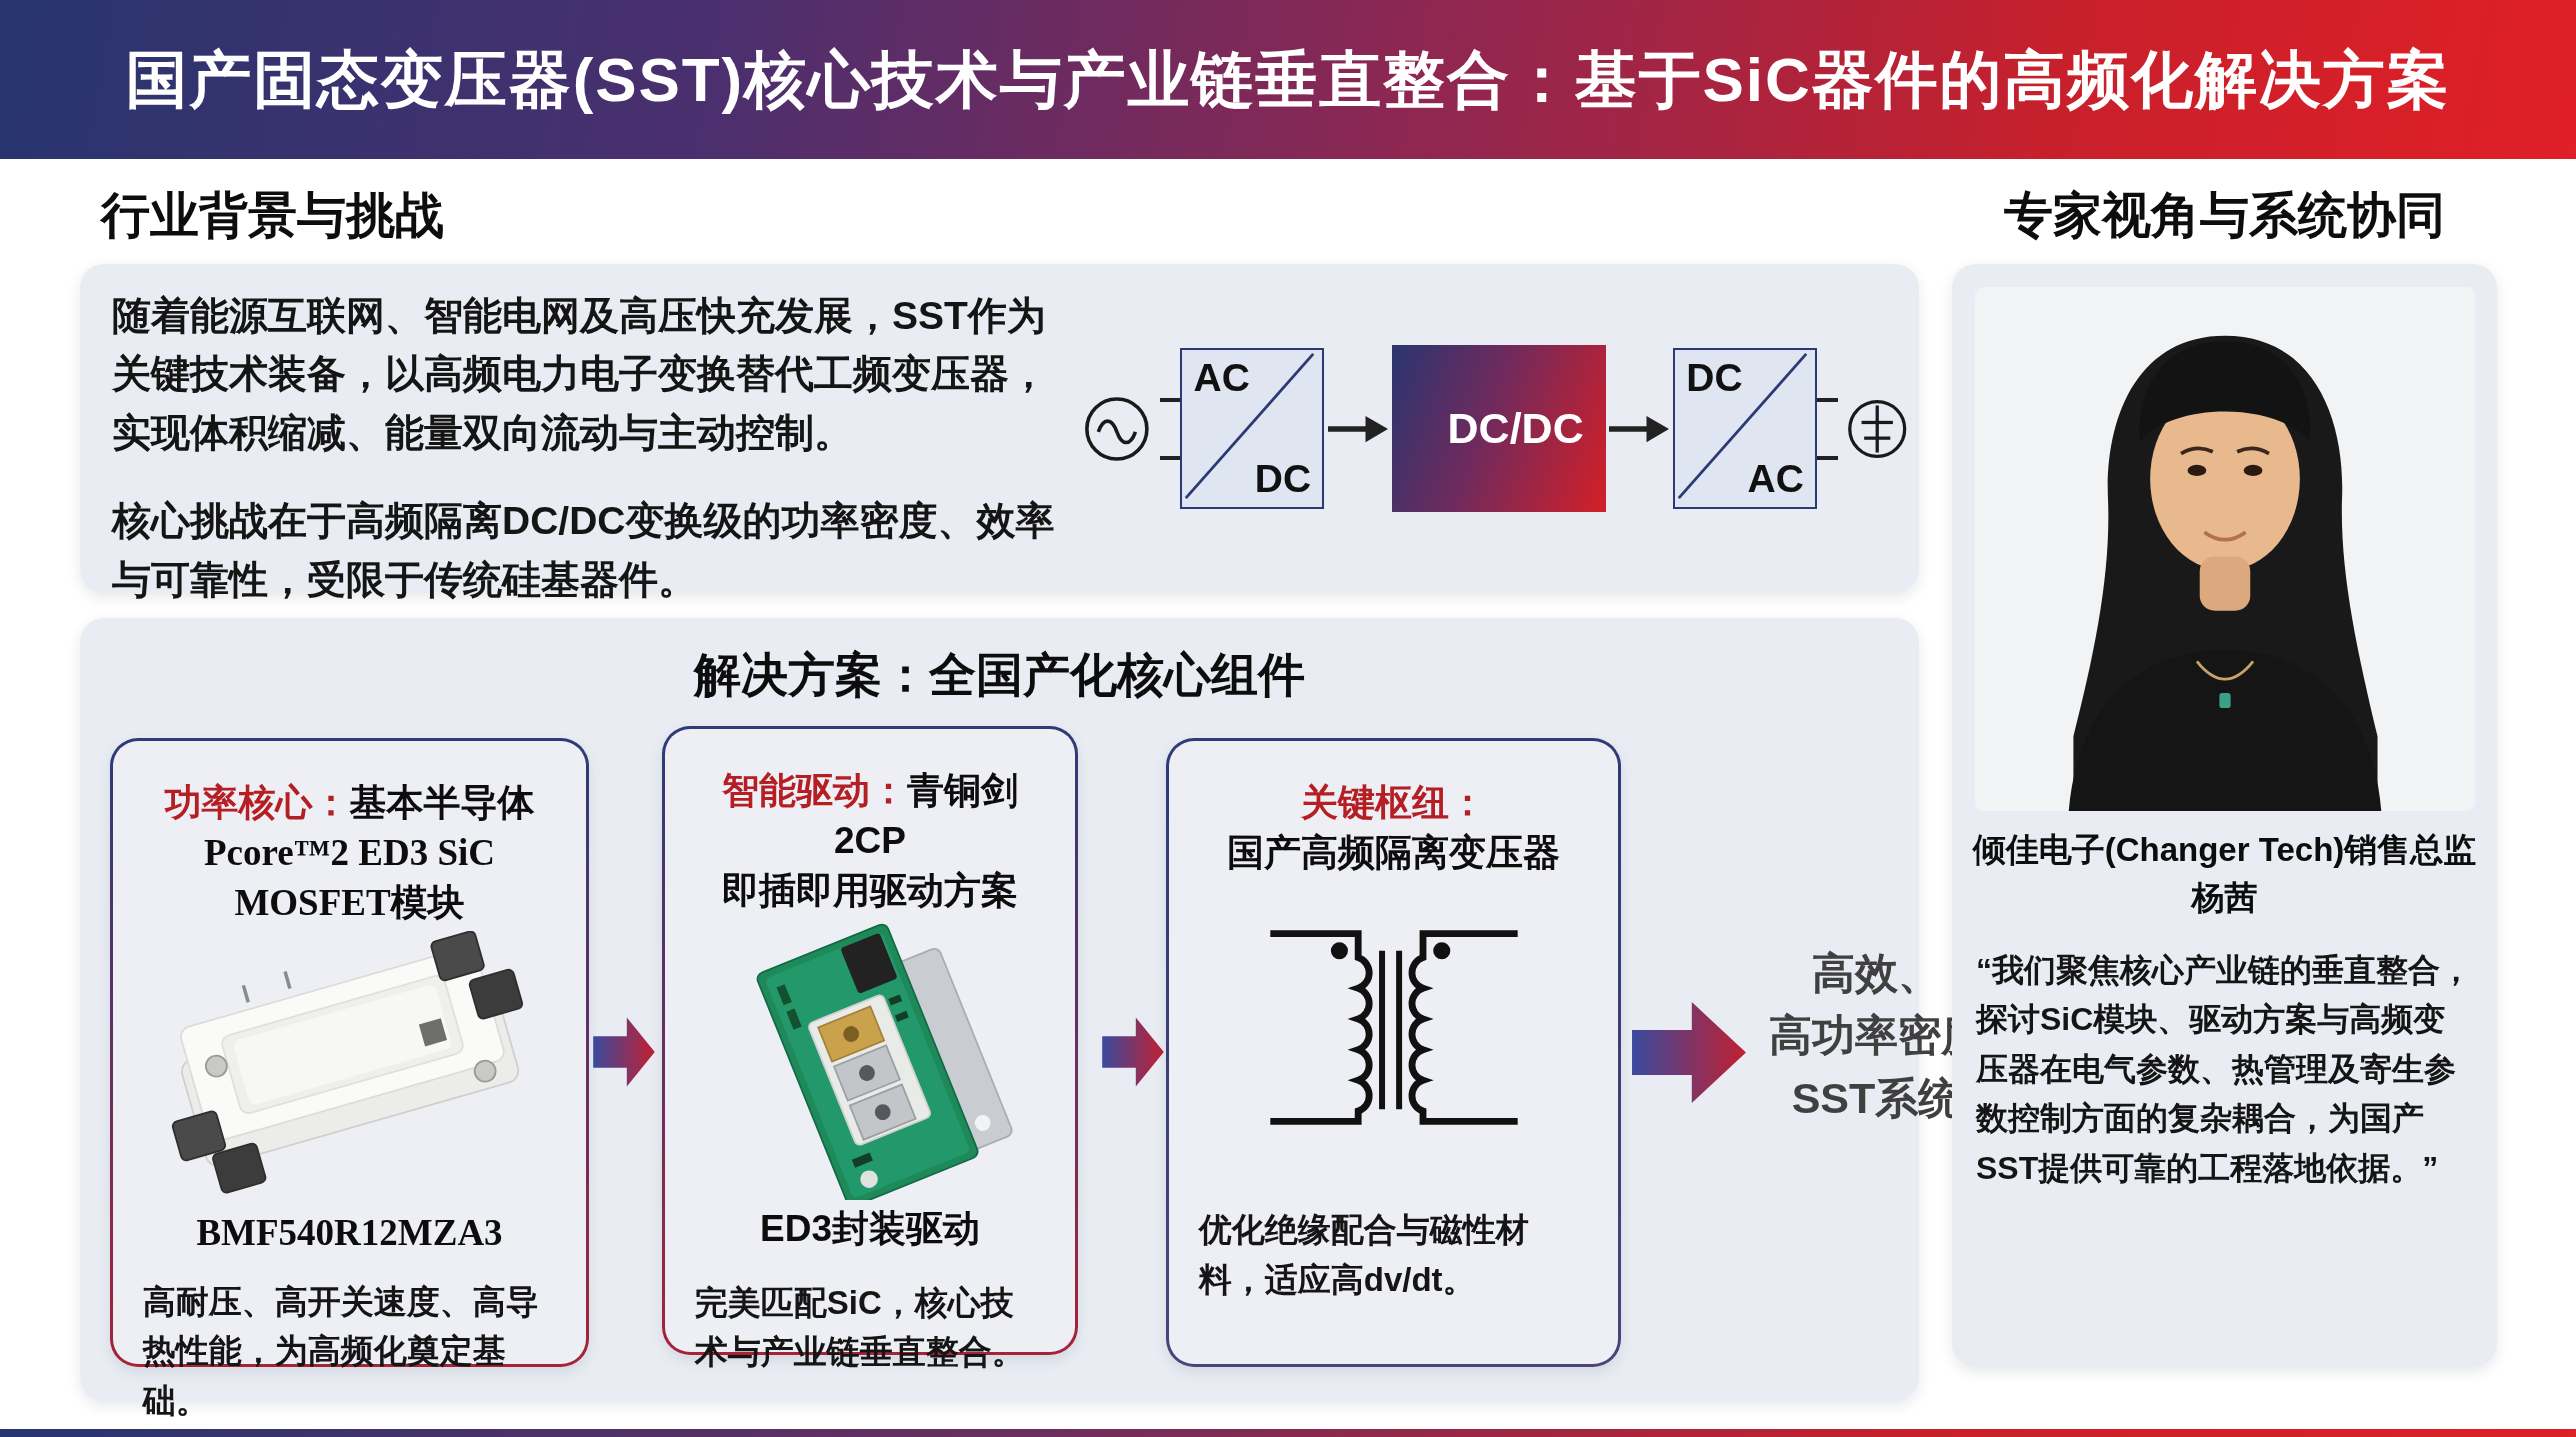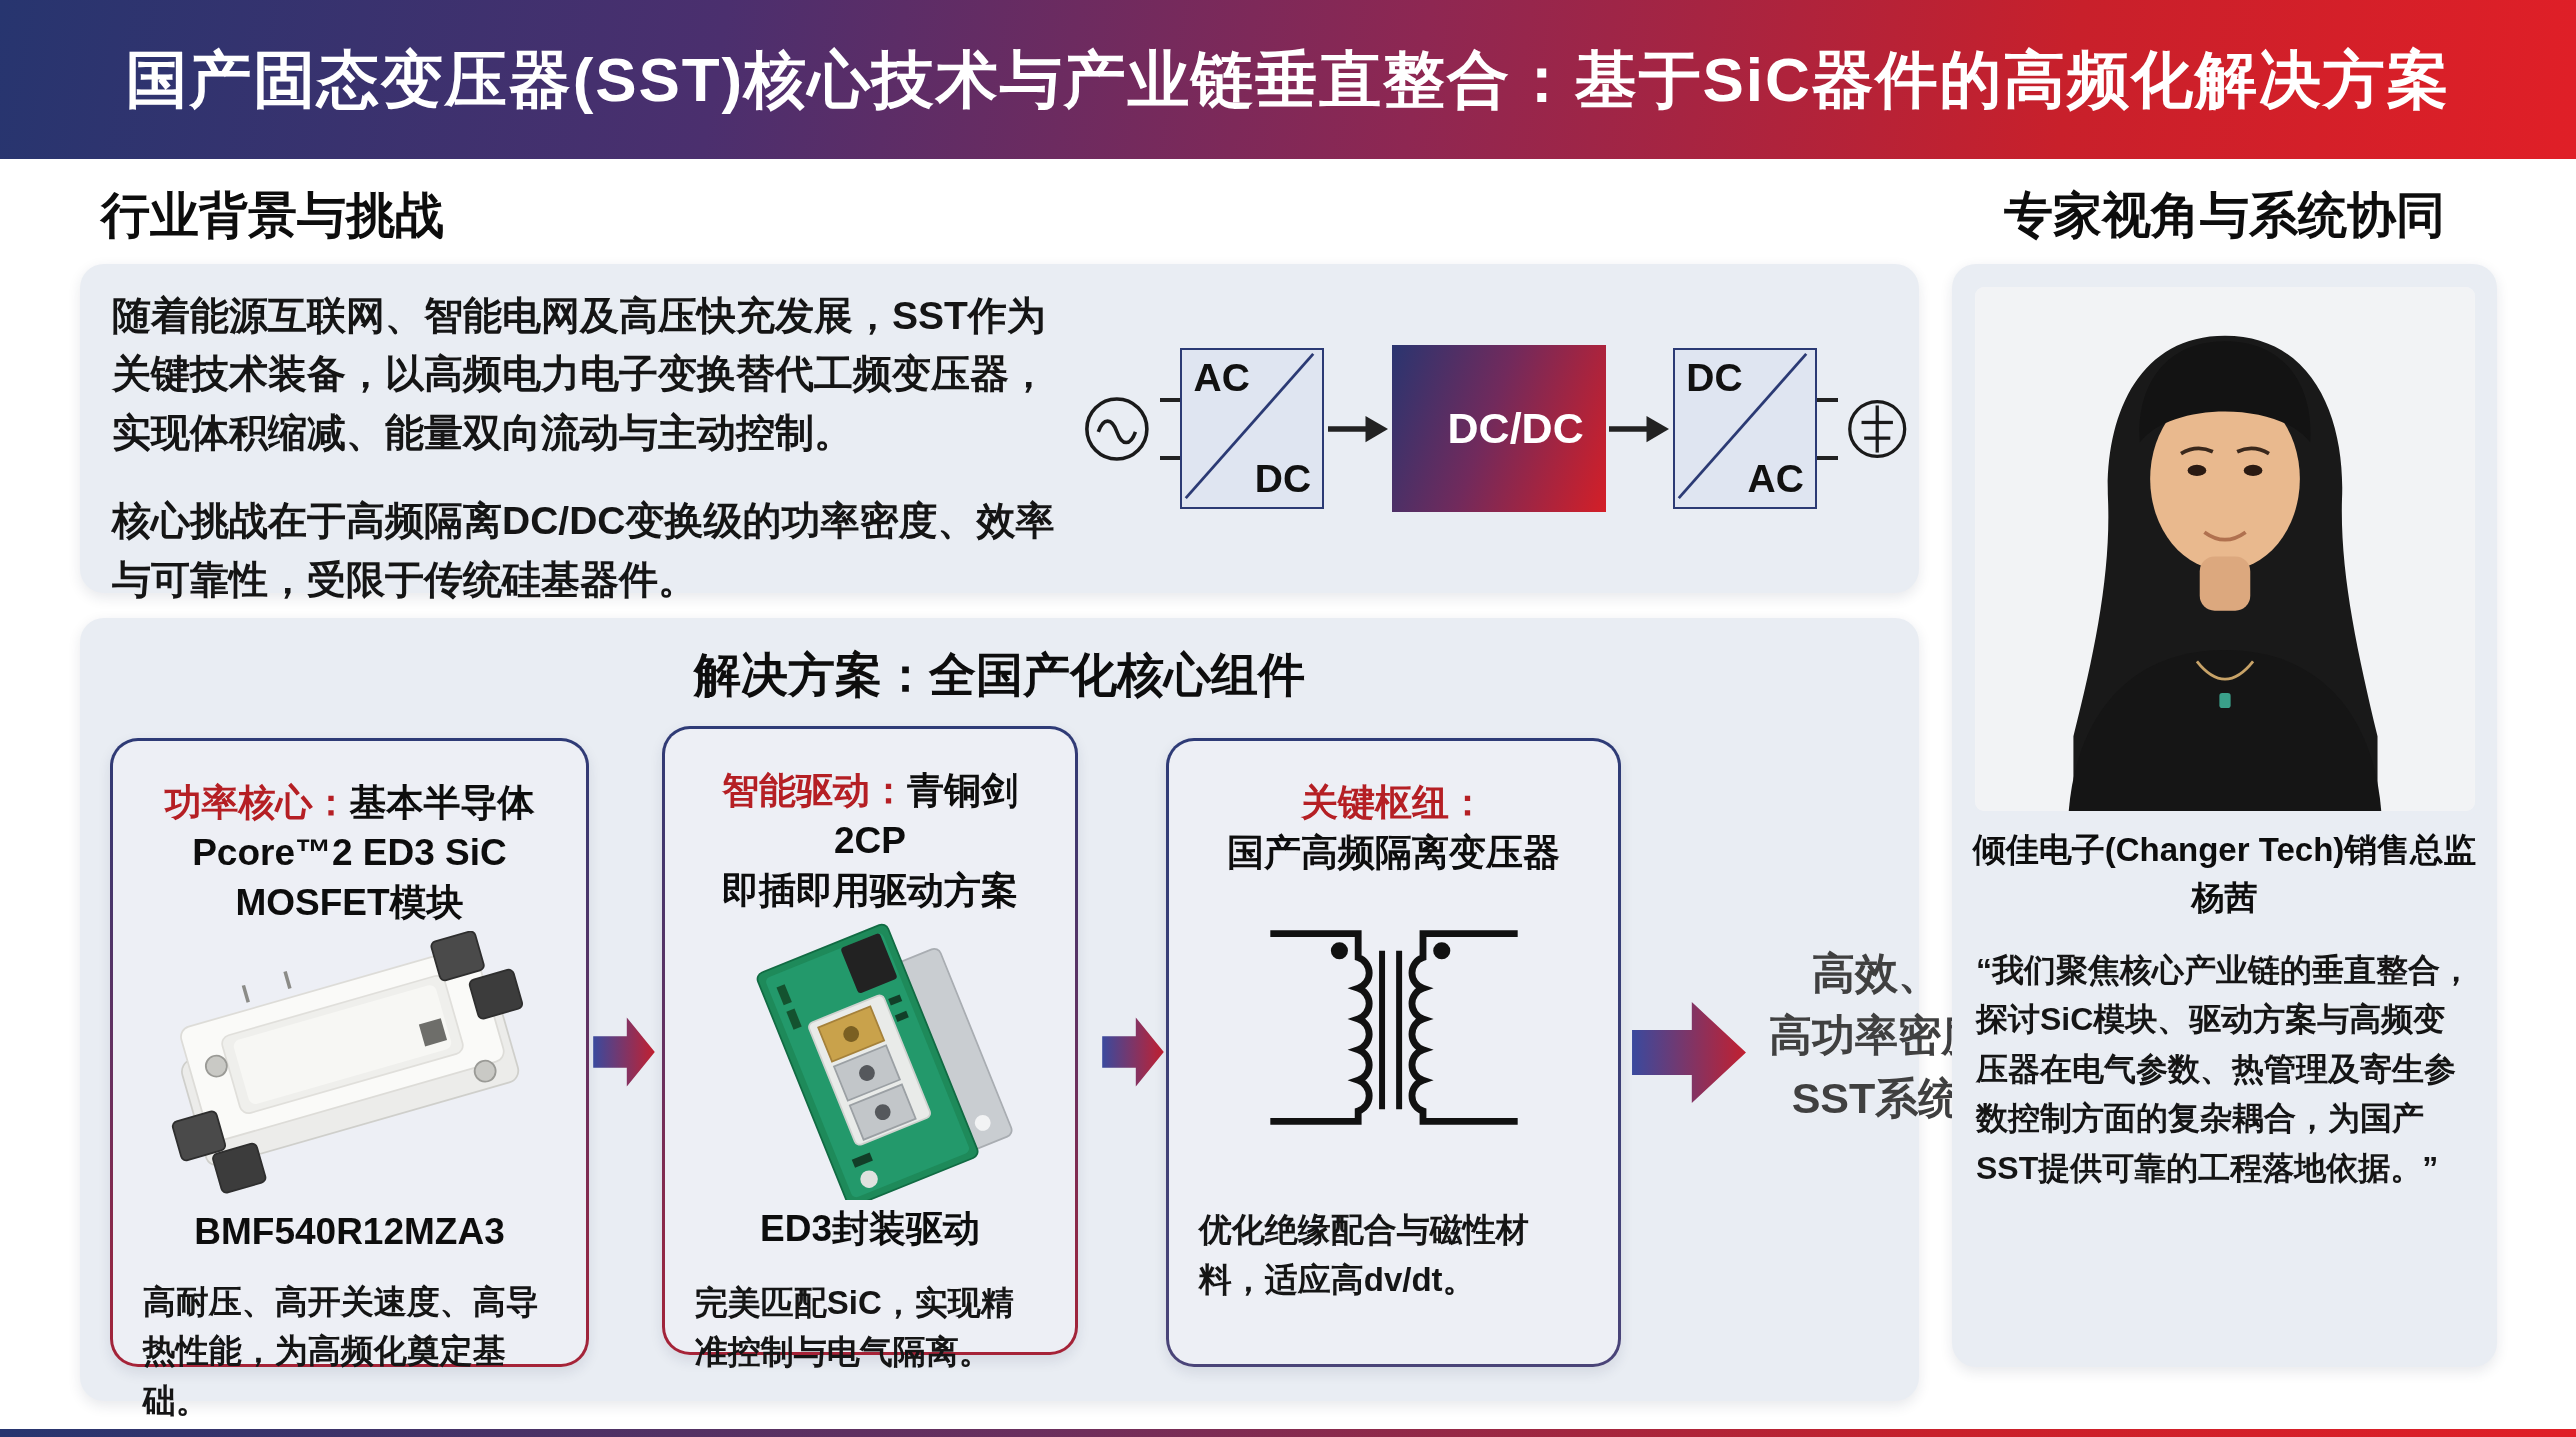--- a/index.html
+++ b/index.html
@@ -39,21 +39,21 @@
         background:linear-gradient(110deg,#2a3570 0%,#712a5c 45%,#d41f27 100%);
         color:#fff;font-size:43px;font-weight:700;padding-left:34px;}
   .diag-arrow{flex:none;margin:0 3.7px;}
 
   
   .sol-heading{position:absolute;top:26px;left:0;width:100%;text-align:center;font-size:47px;font-weight:900;color:#0d0d0d;}
   .comp-card{position:absolute;border-radius:28px;padding:2.8px;
              background:linear-gradient(180deg,#2e3b76 0%,#6a2f5e 55%,#a62337 100%);
              box-shadow:0 5.6px 13px rgba(30,40,80,.10);box-sizing:border-box;}
   .comp-card.navy{background:linear-gradient(180deg,#2e3b76 0%,#4a4478 100%);}
-  .card1{left:30px;top:120px;width:479px;height:629px;}
+  .card1{left:30px;top:120px;width:479px;height:629px;font-family:Liberation Serif, serif;}
   .card2{left:582px;top:108px;width:416px;height:629px;}
   .card3{left:1086px;top:120px;width:455px;height:629px;}
   .comp-inner{width:100%;height:100%;border-radius:25px;background:#edeff5;box-sizing:border-box;
               display:flex;flex-direction:column;align-items:center;padding:37px 20.6px 26px;}
   .card-title{text-align:center;font-size:37px;font-weight:800;line-height:1.35;color:#0d0d0d;}
   .card-tag{color:#b51f24;}
   .card-img{height:281px;display:flex;align-items:center;justify-content:center;margin-top:3.7px;}
   .card-subtitle{font-size:37px;font-weight:800;margin-top:3.7px;color:#0d0d0d;}
   .card-desc{align-self:stretch;margin-top:24px;padding:0 9.4px;font-size:33px;font-weight:700;line-height:1.5;color:#151515;}
   .card3 .card-desc{margin-top:43px;}
@@ -198,21 +198,21 @@
               <rect x="112" y="44" width="10" height="22" fill="#14522f"></rect>
               <rect x="112" y="74" width="10" height="22" fill="#14522f"></rect>
               <rect x="225" y="104" width="14" height="8" fill="#123e28"></rect>
               <rect x="225" y="124" width="14" height="8" fill="#123e28"></rect>
               <rect x="118" y="258" width="22" height="10" fill="#123e28"></rect>
               <circle cx="128" cy="286" r="10" fill="#dfe2df"></circle>
             </g>
           </svg>
         </div>
         <div class="card-subtitle">ED3封装驱动</div>
-        <div class="card-desc">完美匹配SiC，实现精准控制与电气隔离。</div>
+        <div class="card-desc">完美匹配SiC，核心技术与产业链垂直整合。</div>
       </div>
     </div>
 
     <svg class="flow-arrow arrow2" width="62" height="84" viewBox="0 0 66 90">
       <defs>
           <linearGradient id="ag2" x1="0" y1="0" x2="1" y2="0">
         <stop offset="0" stop-color="#3a4a9e"></stop>
             <stop offset="1" stop-color="#c22030"></stop>
           </linearGradient>
         </defs>

